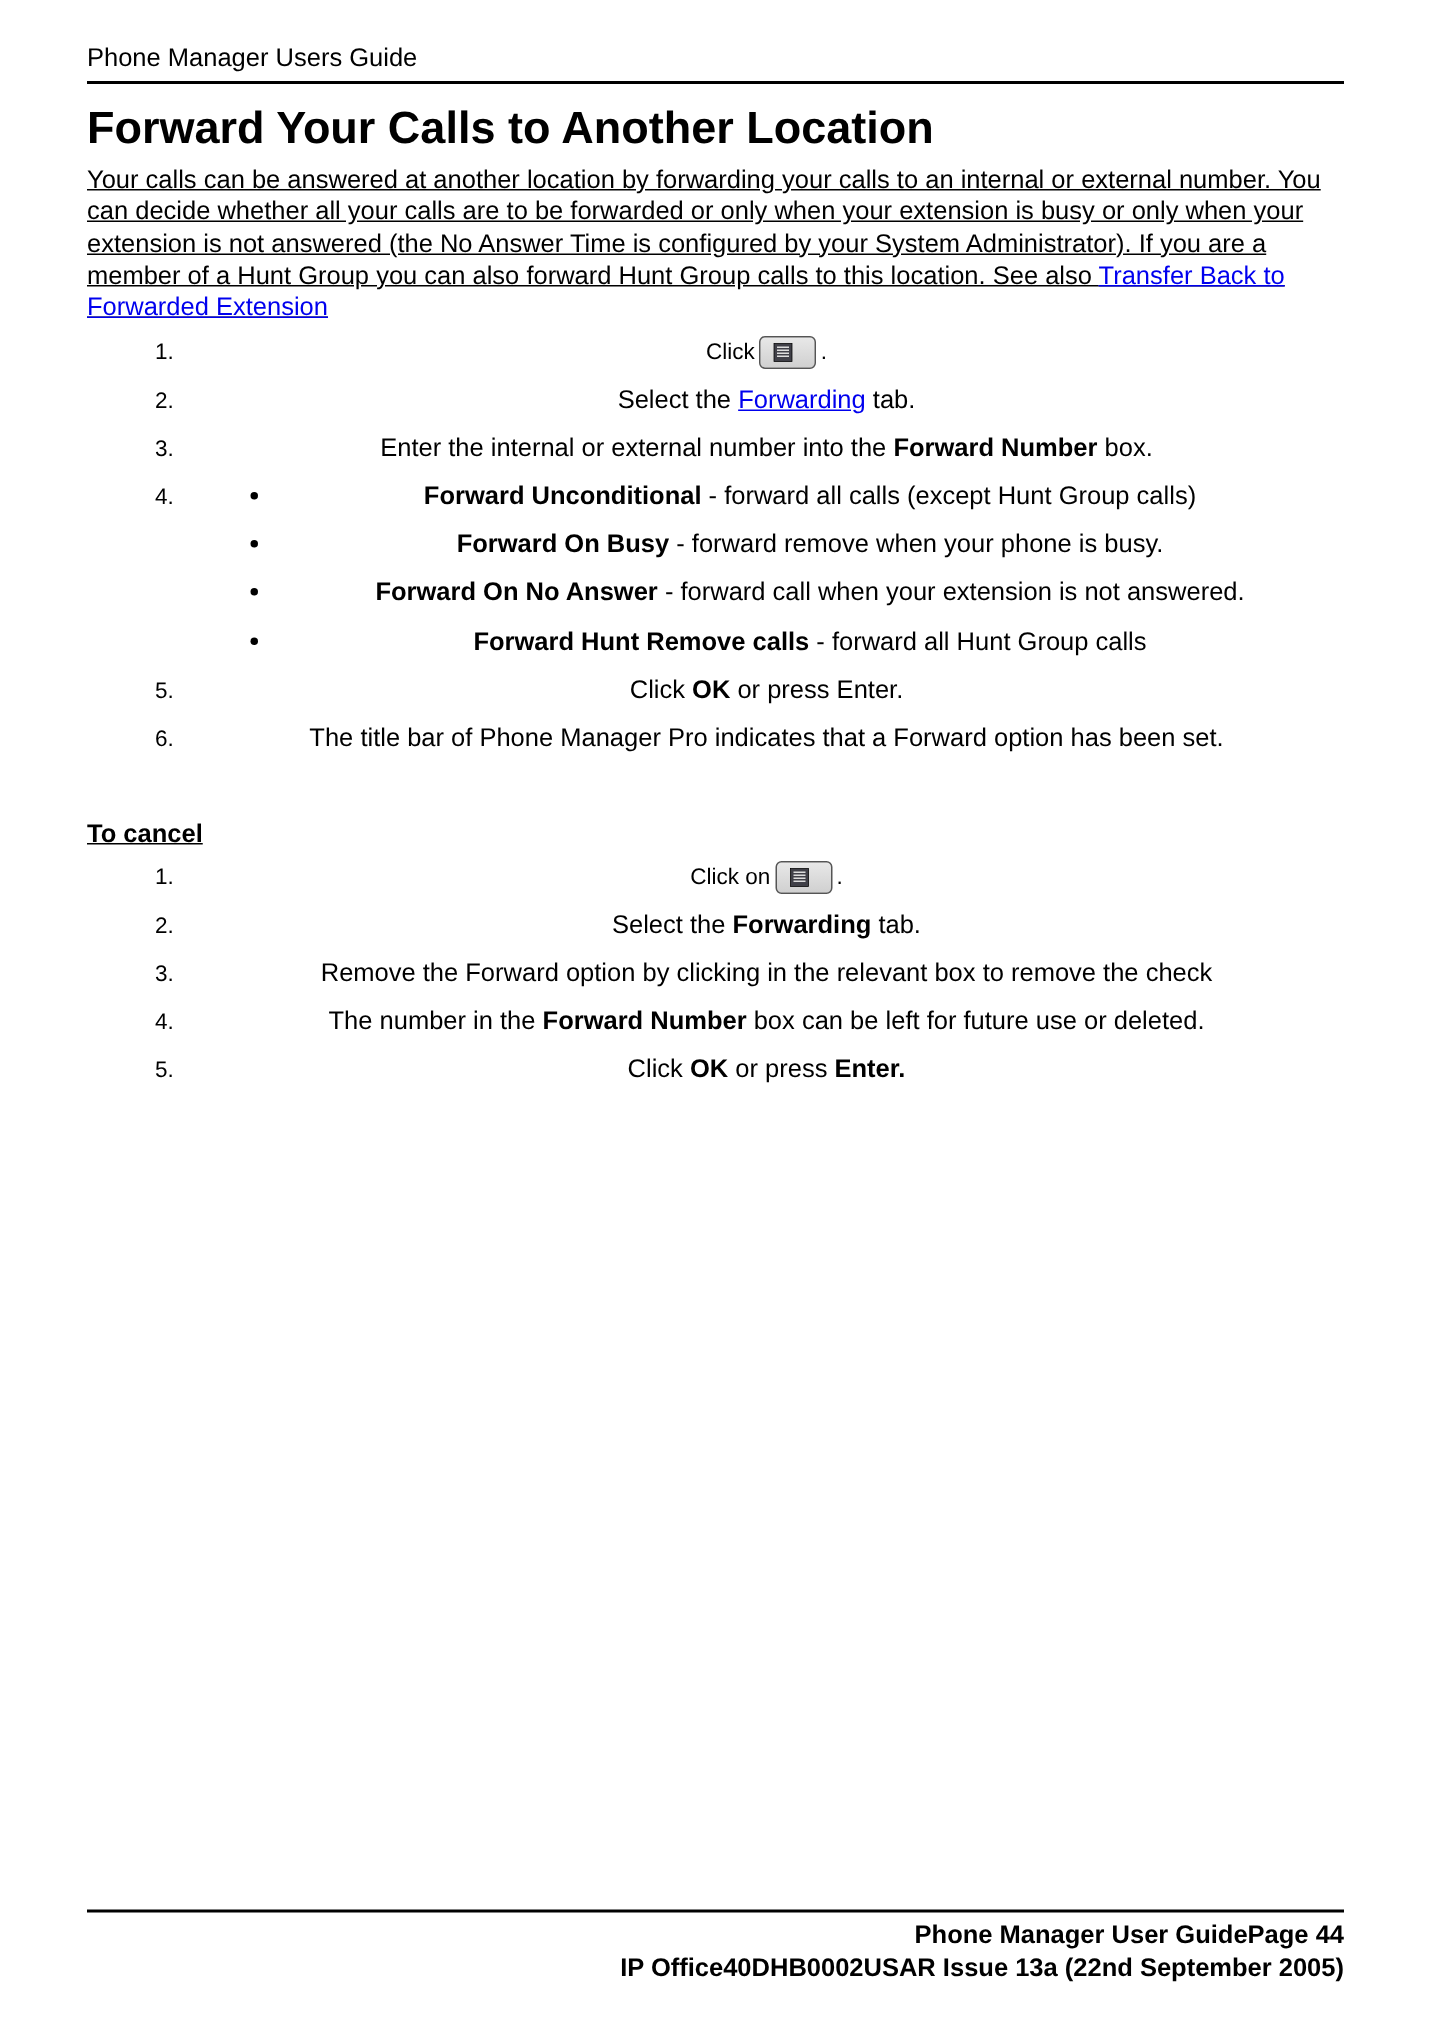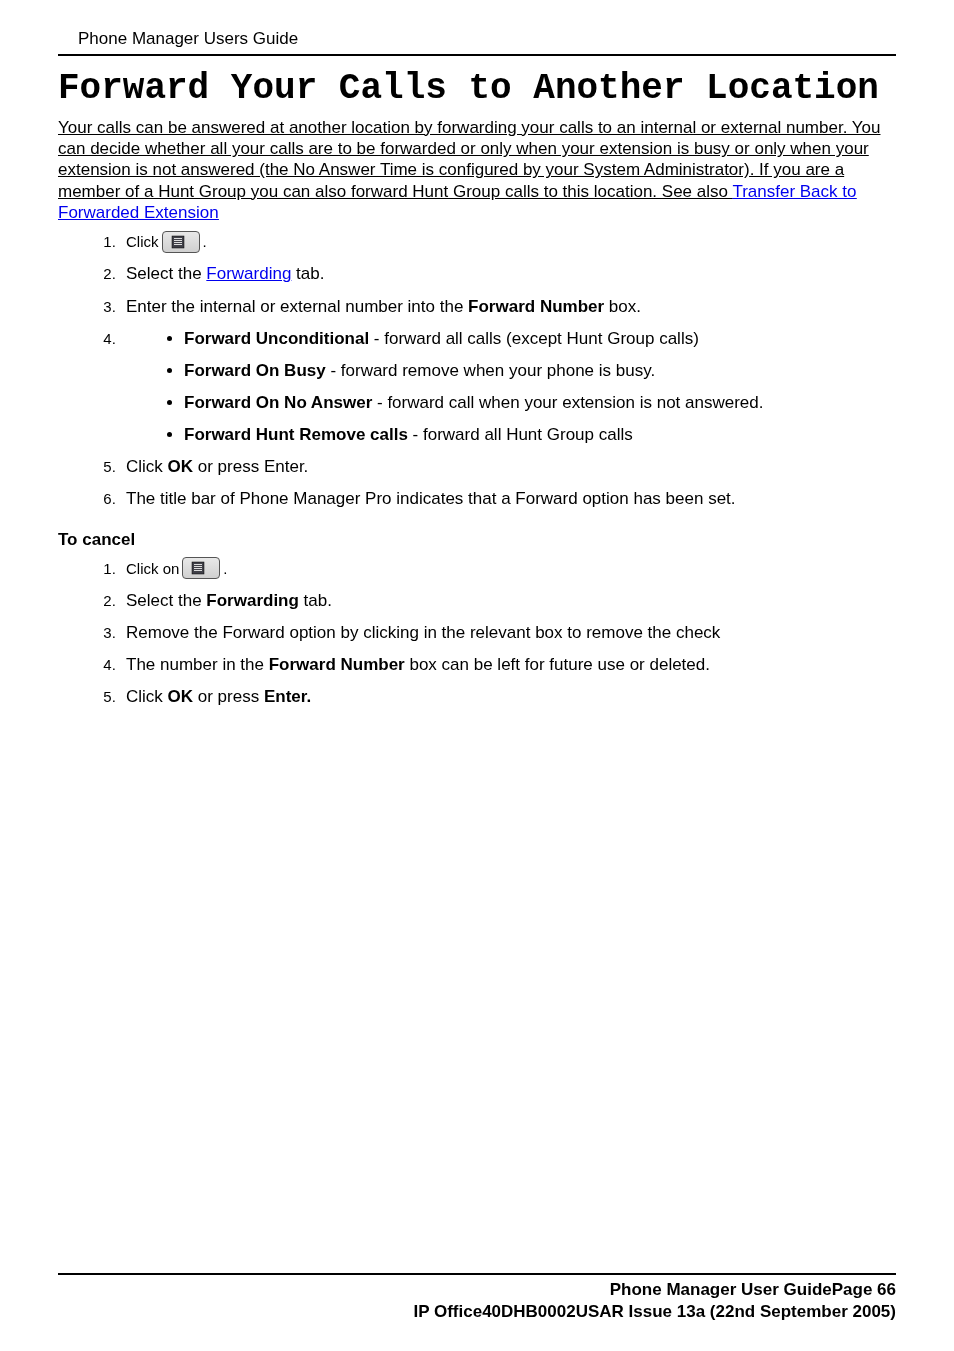--- a/index.html
+++ b/index.html
@@ -10,50 +10,49 @@
       color: #000;
       background: #fff;
       width: 954px;
       height: 1351px;
       position: relative;
       padding: 28px 58px 0 58px;
     }
     .header-text {
       font-size: 17px;
       margin-bottom: 4px;
-      margin-left: 20px;
     }
     .header-rule {
       border: none;
       border-top: 2px solid #000;
       margin-bottom: 10px;
     }
     h1 {
-      font-size: 36px;
+      font-size: 30px;
       font-weight: bold;
       margin-bottom: 4px;
-      font-family: Liberation Mono, monospace;
     }
     .intro {
       margin-bottom: 8px;
       line-height: 1.25;
       text-decoration: underline;
     }
     .link {
       color: #0000EE;
       text-decoration: underline;
     }
     ol.steps {
       list-style: decimal;
       padding-left: 62px;
       margin-top: 6px;
     }
     ol.steps > li {
       margin-bottom: 10px;
       padding-left: 6px;
+      text-align: center;
     }
     ol.steps > li::marker {
       font-size: 15px;
     }
     ul.bullets {
       list-style: disc;
       padding-left: 58px;
       margin-top: 10px;
     }
     ul.bullets > li {
@@ -72,21 +71,22 @@
     }
     .icon-button svg {
       position: absolute;
       left: 8px;
       top: 2px;
       width: 16px;
       height: 16px;
     }
     .subheading {
       font-weight: bold;
-      margin-top: 19px;
+      text-decoration: underline;
+      margin-top: 42px;
       margin-bottom: 4px;
     }
     .step-text-small {
       font-size: 15px;
     }
     .footer {
       position: absolute;
       bottom: 28px;
       left: 58px;
       right: 58px;
@@ -188,19 +188,19 @@
   </li>
   <li>
     <span>Click </span><b>OK</b><span> or press </span><b>Enter.</b>
   </li>
 </ol>
 
 <div class="footer">
   <hr class="footer-rule">
   <div class="footer-row">
     <span>Phone Manager User Guide</span>
-    <span>Page 66</span>
+    <span>Page 44</span>
   </div>
   <div class="footer-row">
     <span>IP Office</span>
     <span>40DHB0002USAR Issue 13a (22nd September 2005)</span>
   </div>
 </div>
 
 </body></html>

